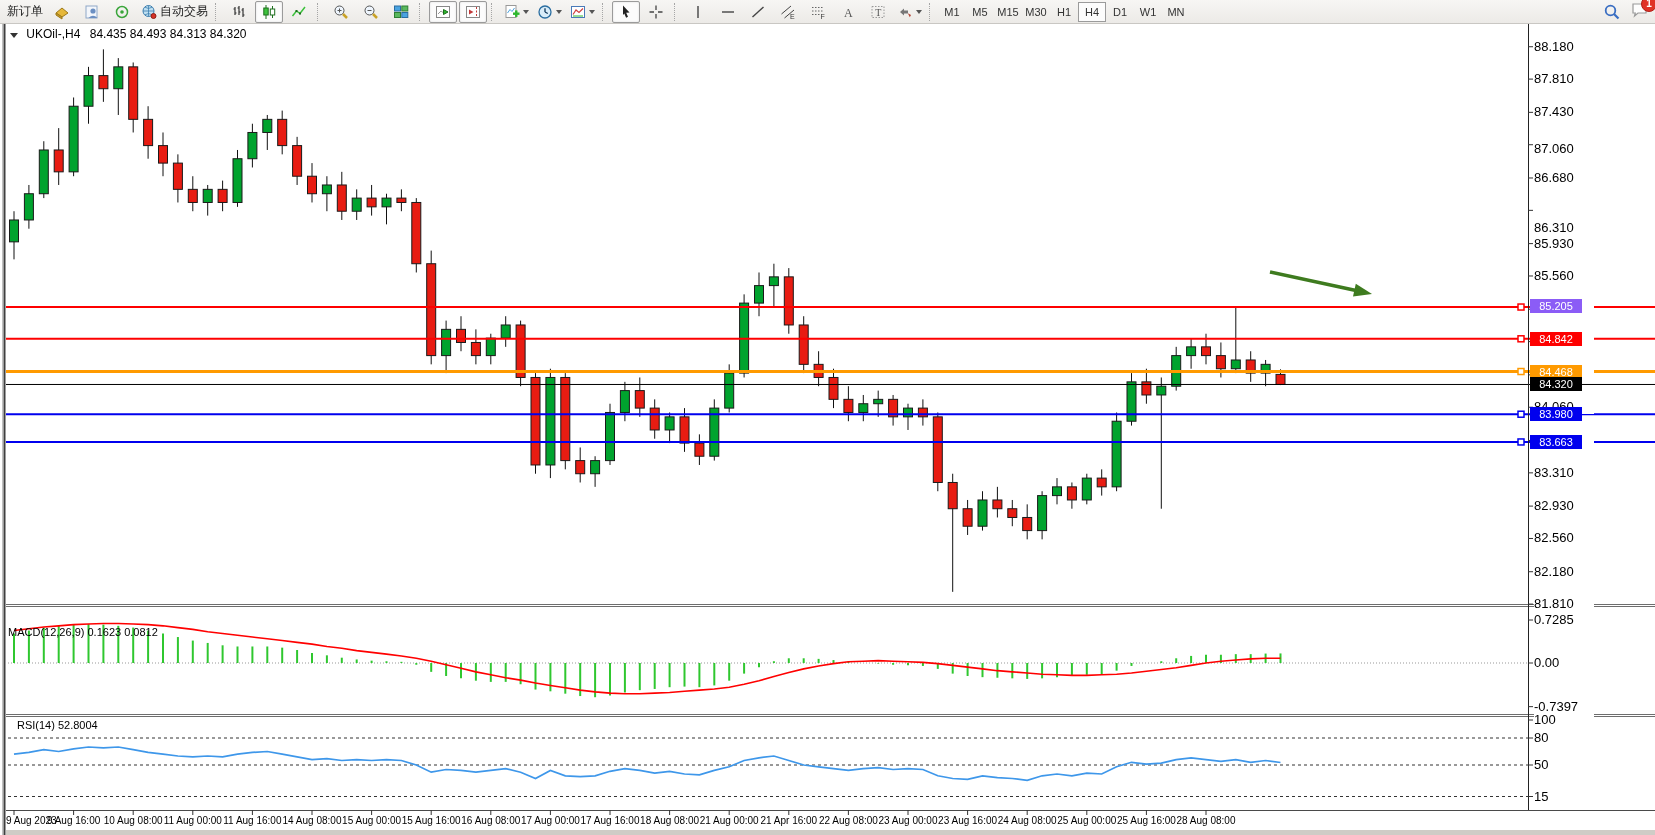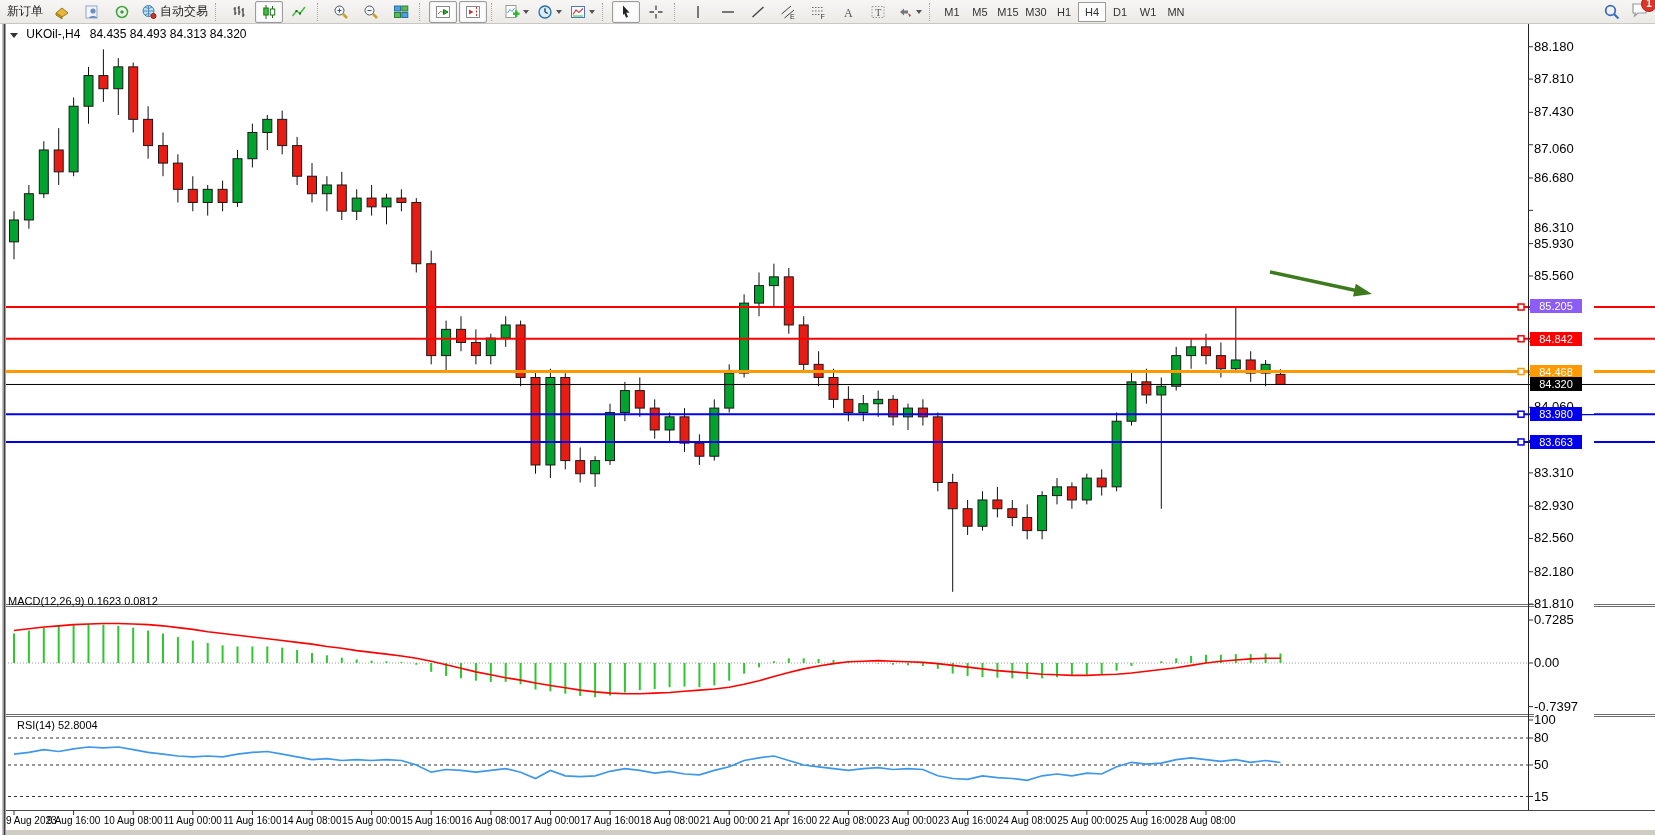--- a/index.html
+++ b/index.html
@@ -632,21 +632,21 @@
         <line x1="1086.8" y1="786" x2="1086.8" y2="791" stroke="#333"></line>
         <line x1="1146.4" y1="786" x2="1146.4" y2="791" stroke="#333"></line>
         <line x1="1206" y1="786" x2="1206" y2="791" stroke="#333"></line>
       </g>
     </svg>
   <div class="chart-title">
     <span class="caret"></span>
     <span>UKOil-,H4</span>
     <span style="margin-left:6px;">84.435 84.493 84.313 84.320</span>
   </div>
-  <div class="ind-label" style="top:571px;">MACD(12,26,9) 0.1623 0.0812</div>
+  <div class="ind-label" style="top:602px;">MACD(12,26,9) 0.1623 0.0812</div>
   <div class="ind-label" style="top:695px;margin-left:9px;">RSI(14) 52.8004</div>
   <div id="priceLabels">
       <div class="tick-label" style="top: 15.725px;">88.180</div>
       <div class="tick-label" style="top: 48.1px;">87.810</div>
       <div class="tick-label" style="top: 81.35px;">87.430</div>
       <div class="tick-label" style="top: 106px; margin-top: 12px;">87.060</div>
       <div class="tick-label" style="top: 146.975px;">86.680</div>
       <div class="tick-label" style="top: 197px;">86.310</div>
       <div class="tick-label" style="top: 212.6px;">85.930</div>
       <div class="tick-label" style="top: 244.975px;">85.560</div>

